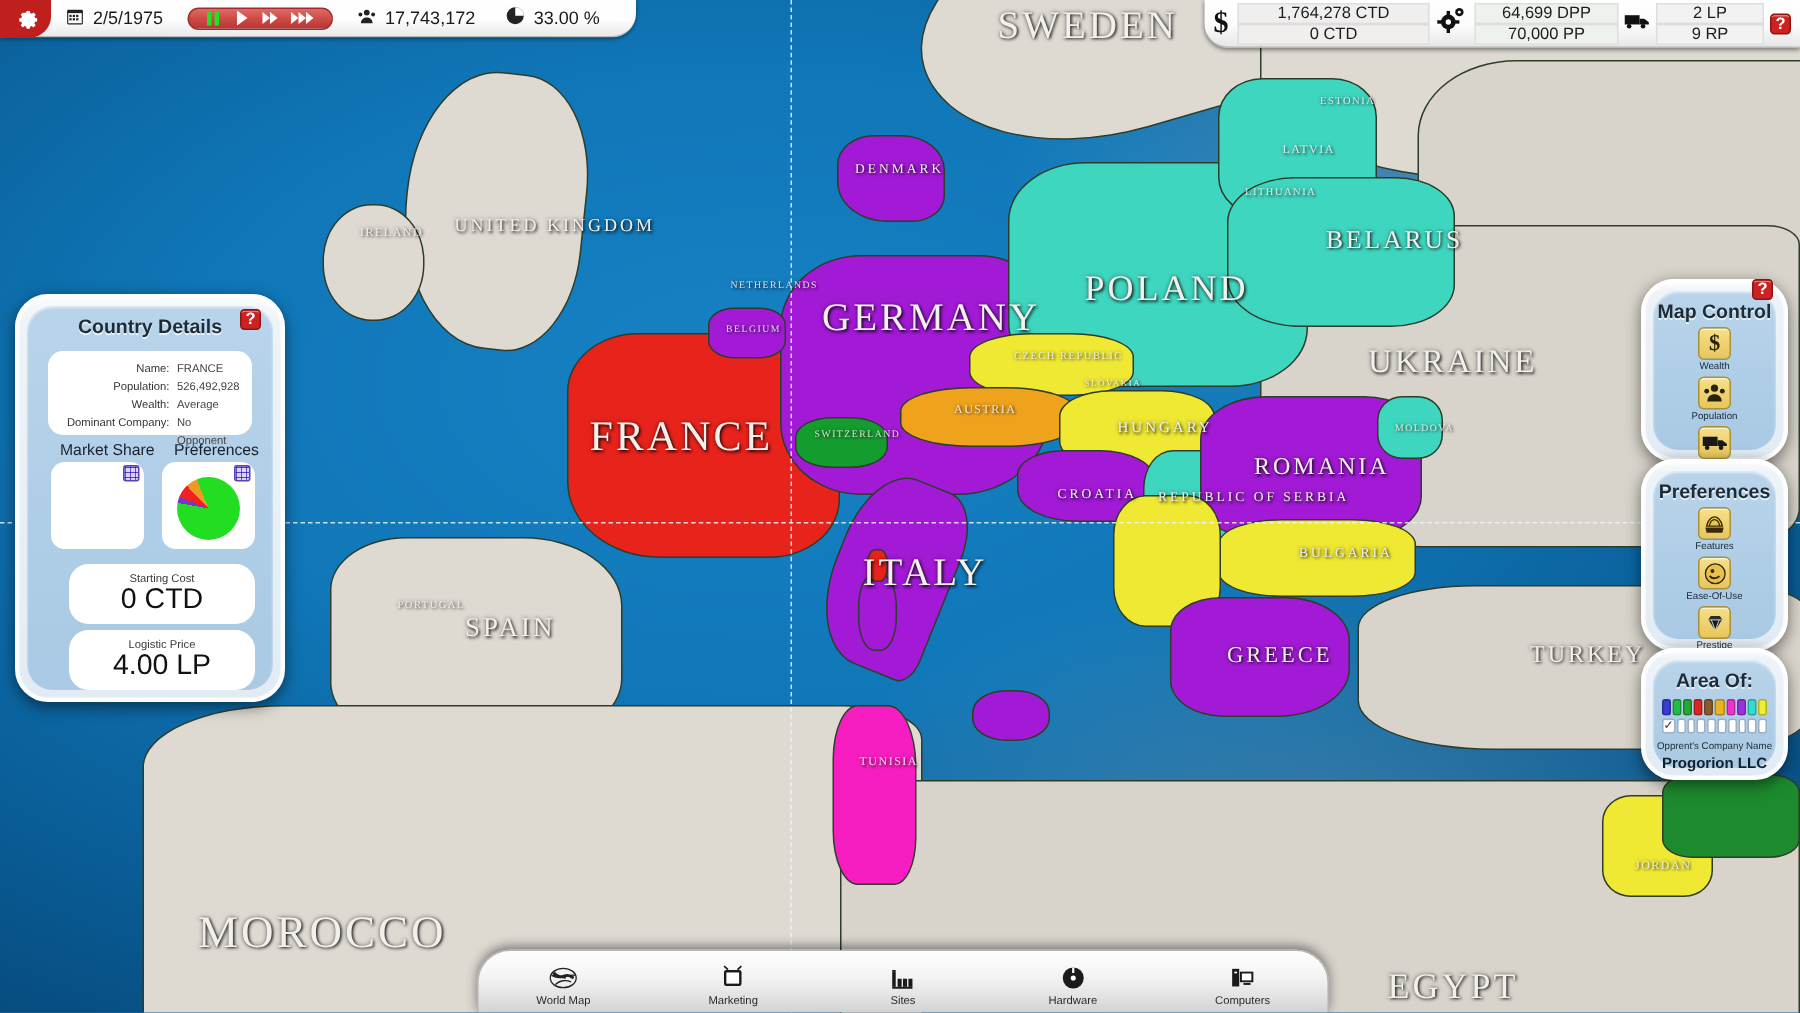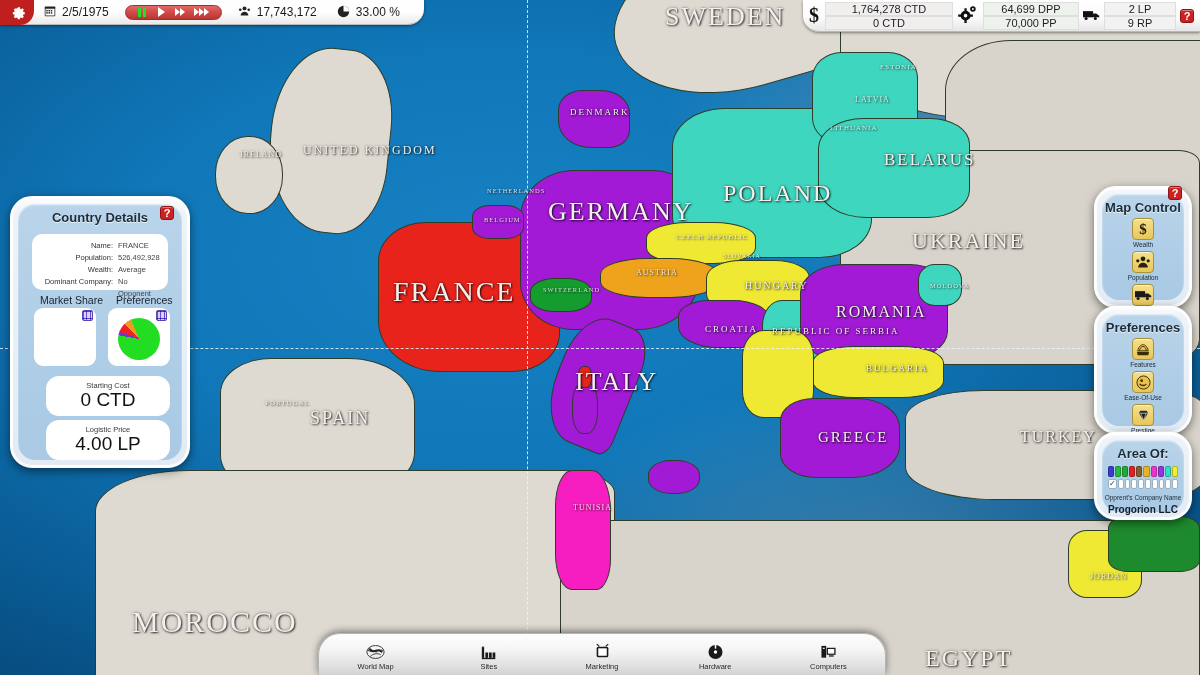--- a/index.html
+++ b/index.html
@@ -506,40 +506,40 @@
             <ellipse cx="11" cy="9" rx="10" ry="7.5" fill="none" stroke="#222" stroke-width="1"></ellipse>
             <path d="M2 7c3 1.6 6 2 9 1.4S17 6 20 7" stroke="#222" fill="none"></path>
             <path d="M4 4c2 3 5 5 9 5M5 14c3-3 8-4 12-2" stroke="#222" fill="none"></path>
             <path d="M3 6c2.5.5 4 2 6 2s3-1 5-1 3 1 5 2" stroke="#222" stroke-width="2.2" fill="none"></path>
           </svg>
         </div>
         <div class="nav-lab">World Map</div>
       </div>
       <div class="nav-item">
         <div class="nav-ic">
+          <svg width="17" height="17" viewBox="0 0 16 16">
+            <path d="M5 3.2L2.6 1M11 3.2L13.4 1" stroke="#1a1a1a" stroke-width="1.1"></path>
+            <rect x="2.5" y="3.5" width="11" height="10" rx="1.5" fill="#1a1a1a"></rect>
+            <rect x="4" y="5" width="8" height="7" fill="#fff"></rect>
+          </svg>
+        </div>
+        <div class="nav-lab">Marketing</div>
+      </div>
+      <div class="nav-item">
+        <div class="nav-ic">
           <svg width="18" height="15" viewBox="0 0 20 16">
             <rect x="2" y="3" width="2.6" height="11" fill="#1a1a1a"></rect>
             <rect x="2" y="1.5" width="2.6" height="1.4" fill="#1a1a1a"></rect>
             <rect x="6" y="8" width="3" height="6" fill="#1a1a1a"></rect>
             <rect x="10" y="8" width="3" height="6" fill="#1a1a1a"></rect>
             <rect x="14" y="8" width="3" height="6" fill="#1a1a1a"></rect>
             <rect x="2" y="14" width="15" height="1.4" fill="#1a1a1a"></rect>
           </svg>
         </div>
         <div class="nav-lab">Sites</div>
-      </div>
-      <div class="nav-item">
-        <div class="nav-ic">
-          <svg width="17" height="17" viewBox="0 0 16 16">
-            <path d="M5 3.2L2.6 1M11 3.2L13.4 1" stroke="#1a1a1a" stroke-width="1.1"></path>
-            <rect x="2.5" y="3.5" width="11" height="10" rx="1.5" fill="#1a1a1a"></rect>
-            <rect x="4" y="5" width="8" height="7" fill="#fff"></rect>
-          </svg>
-        </div>
-        <div class="nav-lab">Marketing</div>
       </div>
       <div class="nav-item">
         <div class="nav-ic">
           <svg width="17" height="17" viewBox="0 0 16 16">
             <circle cx="8" cy="8.5" r="6.6" fill="#1a1a1a"></circle>
             <circle cx="8" cy="8.5" r="1.6" fill="#fff"></circle>
             <path d="M8 1.9v3.4" stroke="#fff" stroke-width="1.4"></path>
           </svg>
         </div>
         <div class="nav-lab">Hardware</div>

